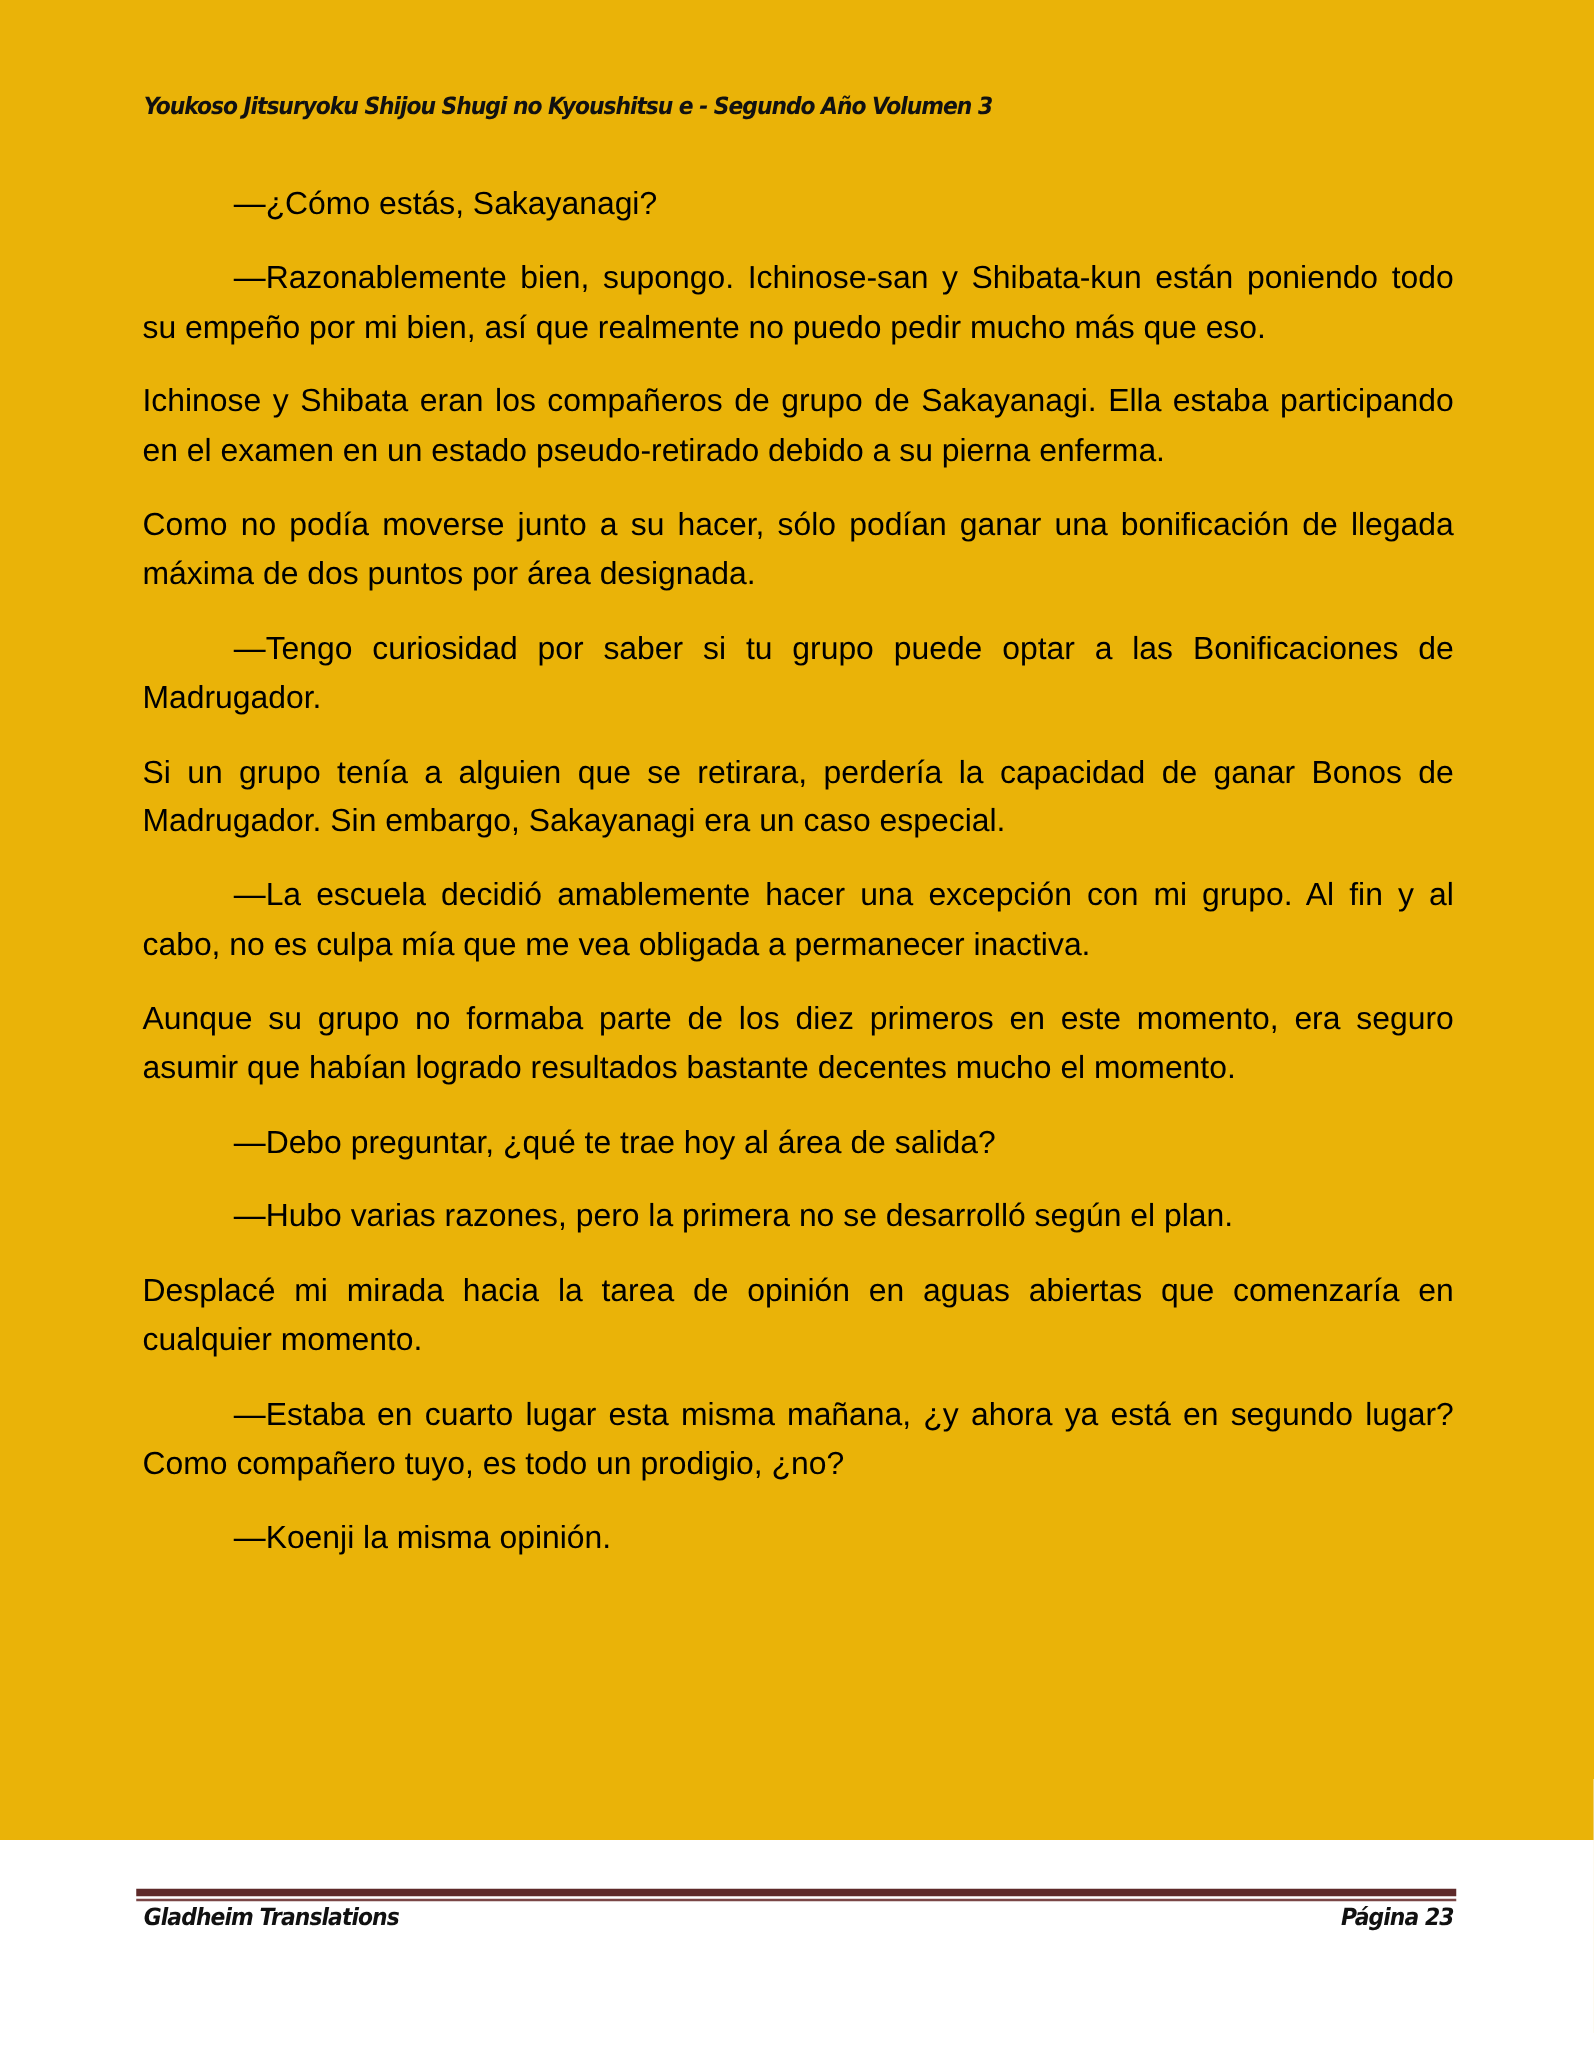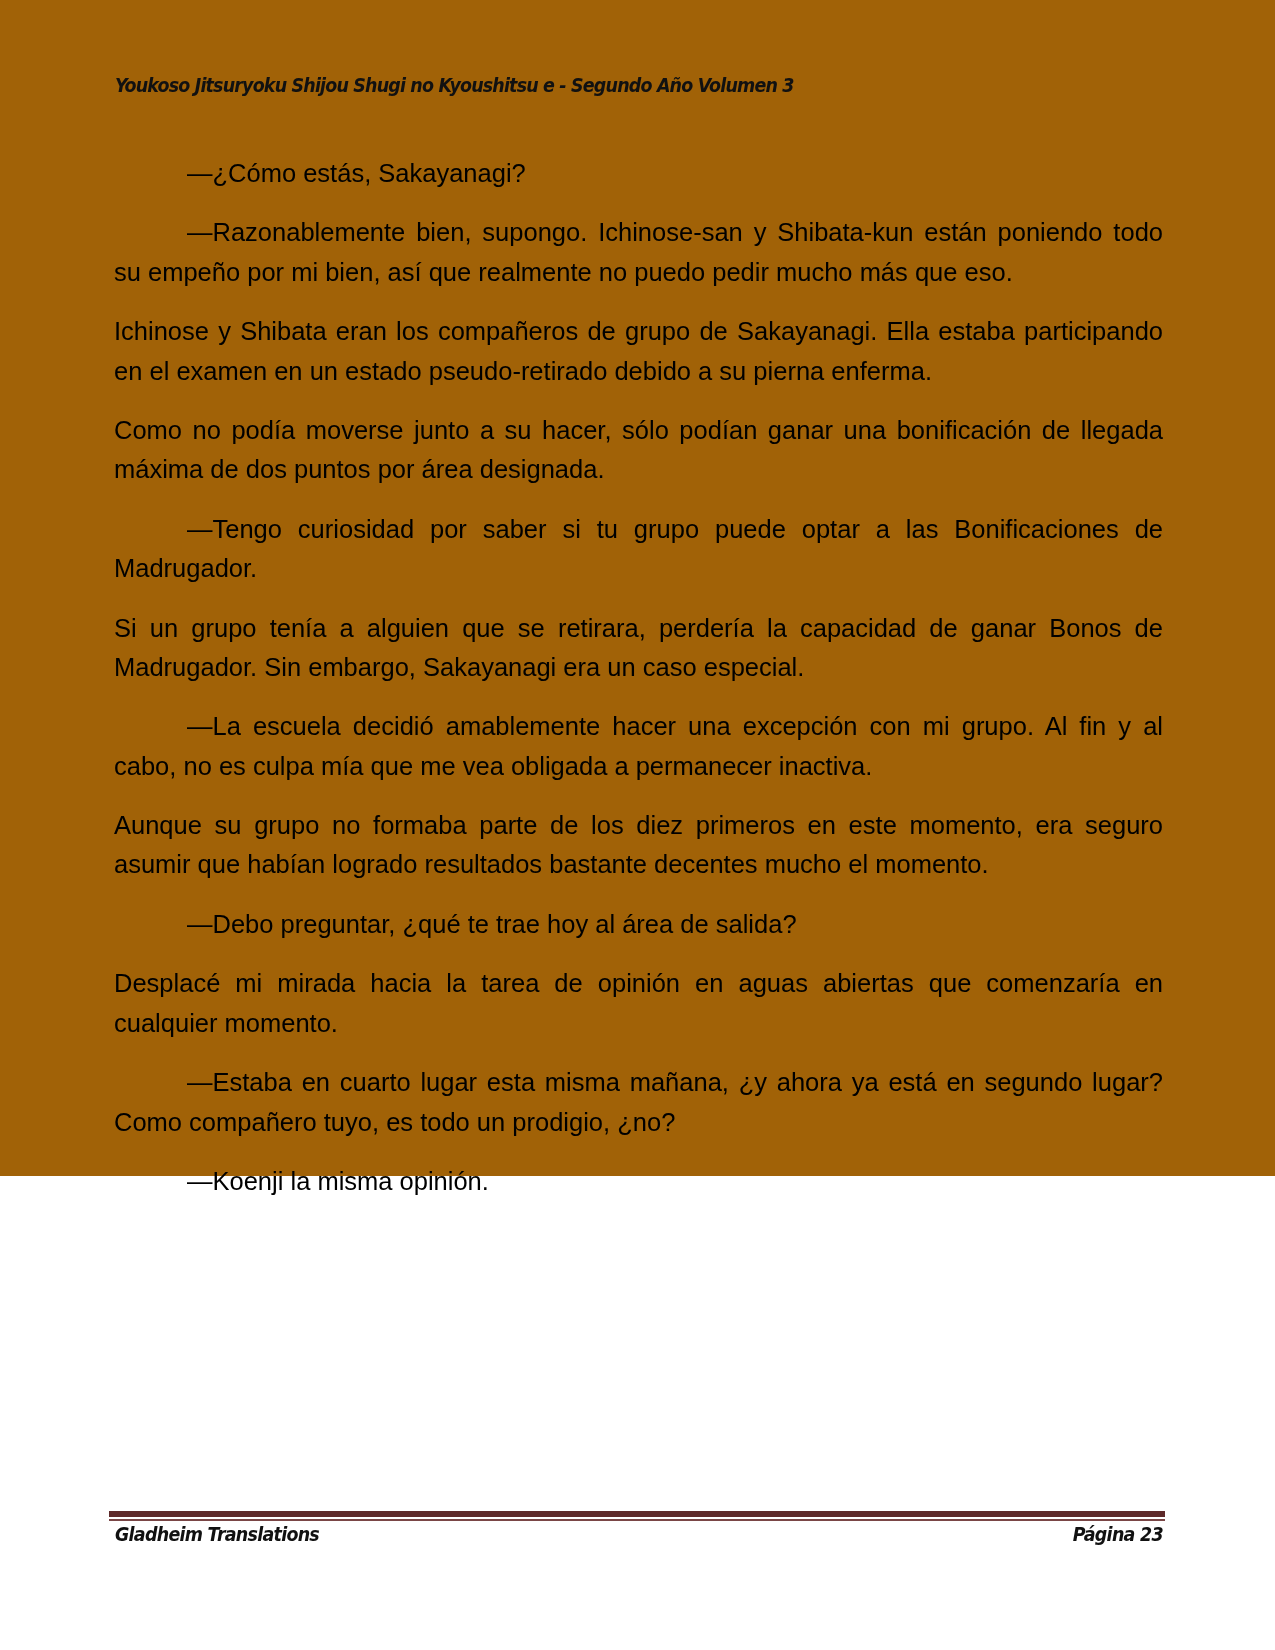--- a/index.html
+++ b/index.html
@@ -1,25 +1,25 @@
 <!DOCTYPE html>
 <html><head>
 <meta charset="utf-8">
 <style>
   html, body { margin: 0; padding: 0; background: #ffffff; }
   body { width: 1275px; height: 1650px; position: relative; overflow: hidden; }
-  .page { position: absolute; left: 0; top: 0; width: 1275px; height: 1176px; background: #a16207; }
+  .page { position: absolute; left: 0; top: 0; width: 1275px; height: 1472px; background: #eab308; }
   .running-header {
     position: absolute; left: 115px; top: 74px; width: 1050px;
     font-family: "DejaVu Sans", sans-serif; font-weight: bold; font-style: italic;
     font-size: 19px; letter-spacing: -0.9px; color: #111; white-space: nowrap;
     transform: scaleX(0.92); transform-origin: left center;
   }
   .body-text {
-    position: absolute; left: 114px; top: 154px; width: 1049px;
+    position: absolute; left: 114px; top: 144px; width: 1049px;
     font-family: "Liberation Sans", sans-serif; font-size: 25.5px; line-height: 39.3px;
     color: #000;
   }
   .para { margin: 0 0 20.2px 0; text-align: justify; }
   .para.dialogue { text-indent: 73px; }
   .footer-rule {
     position: absolute; left: 109px; top: 1511px; width: 1056px; height: 6px;
     background: #5e2a2a;
   }
   .footer-rule-thin {
@@ -43,20 +43,21 @@
   <div class="body-text">
     <p class="para dialogue">—¿Cómo estás, Sakayanagi?</p>
     <p class="para dialogue">—Razonablemente bien, supongo. Ichinose-san y Shibata-kun están poniendo todo su empeño por mi bien, así que realmente no puedo pedir mucho más que eso.</p>
     <p class="para">Ichinose y Shibata eran los compañeros de grupo de Sakayanagi. Ella estaba participando en el examen en un estado pseudo-retirado debido a su pierna enferma.</p>
     <p class="para">Como no podía moverse junto a su hacer, sólo podían ganar una bonificación de llegada máxima de dos puntos por área designada.</p>
     <p class="para dialogue">—Tengo curiosidad por saber si tu grupo puede optar a las Bonificaciones de Madrugador.</p>
     <p class="para">Si un grupo tenía a alguien que se retirara, perdería la capacidad de ganar Bonos de Madrugador. Sin embargo, Sakayanagi era un caso especial.</p>
     <p class="para dialogue">—La escuela decidió amablemente hacer una excepción con mi grupo. Al fin y al cabo, no es culpa mía que me vea obligada a permanecer inactiva.</p>
     <p class="para">Aunque su grupo no formaba parte de los diez primeros en este momento, era seguro asumir que habían logrado resultados bastante decentes mucho el momento.</p>
     <p class="para dialogue">—Debo preguntar, ¿qué te trae hoy al área de salida?</p>
+    <p class="para dialogue">—Hubo varias razones, pero la primera no se desarrolló según el plan.</p>
     <p class="para">Desplacé mi mirada hacia la tarea de opinión en aguas abiertas que comenzaría en cualquier momento.</p>
     <p class="para dialogue">—Estaba en cuarto lugar esta misma mañana, ¿y ahora ya está en segundo lugar? Como compañero tuyo, es todo un prodigio, ¿no?</p>
     <p class="para dialogue">—Koenji la misma opinión.</p>
   </div>
 
   <div class="footer-rule"></div>
   <div class="footer-rule-thin"></div>
   <div class="footer-left">Gladheim Translations</div>
   <div class="footer-right">Página 23</div>
 </div>

